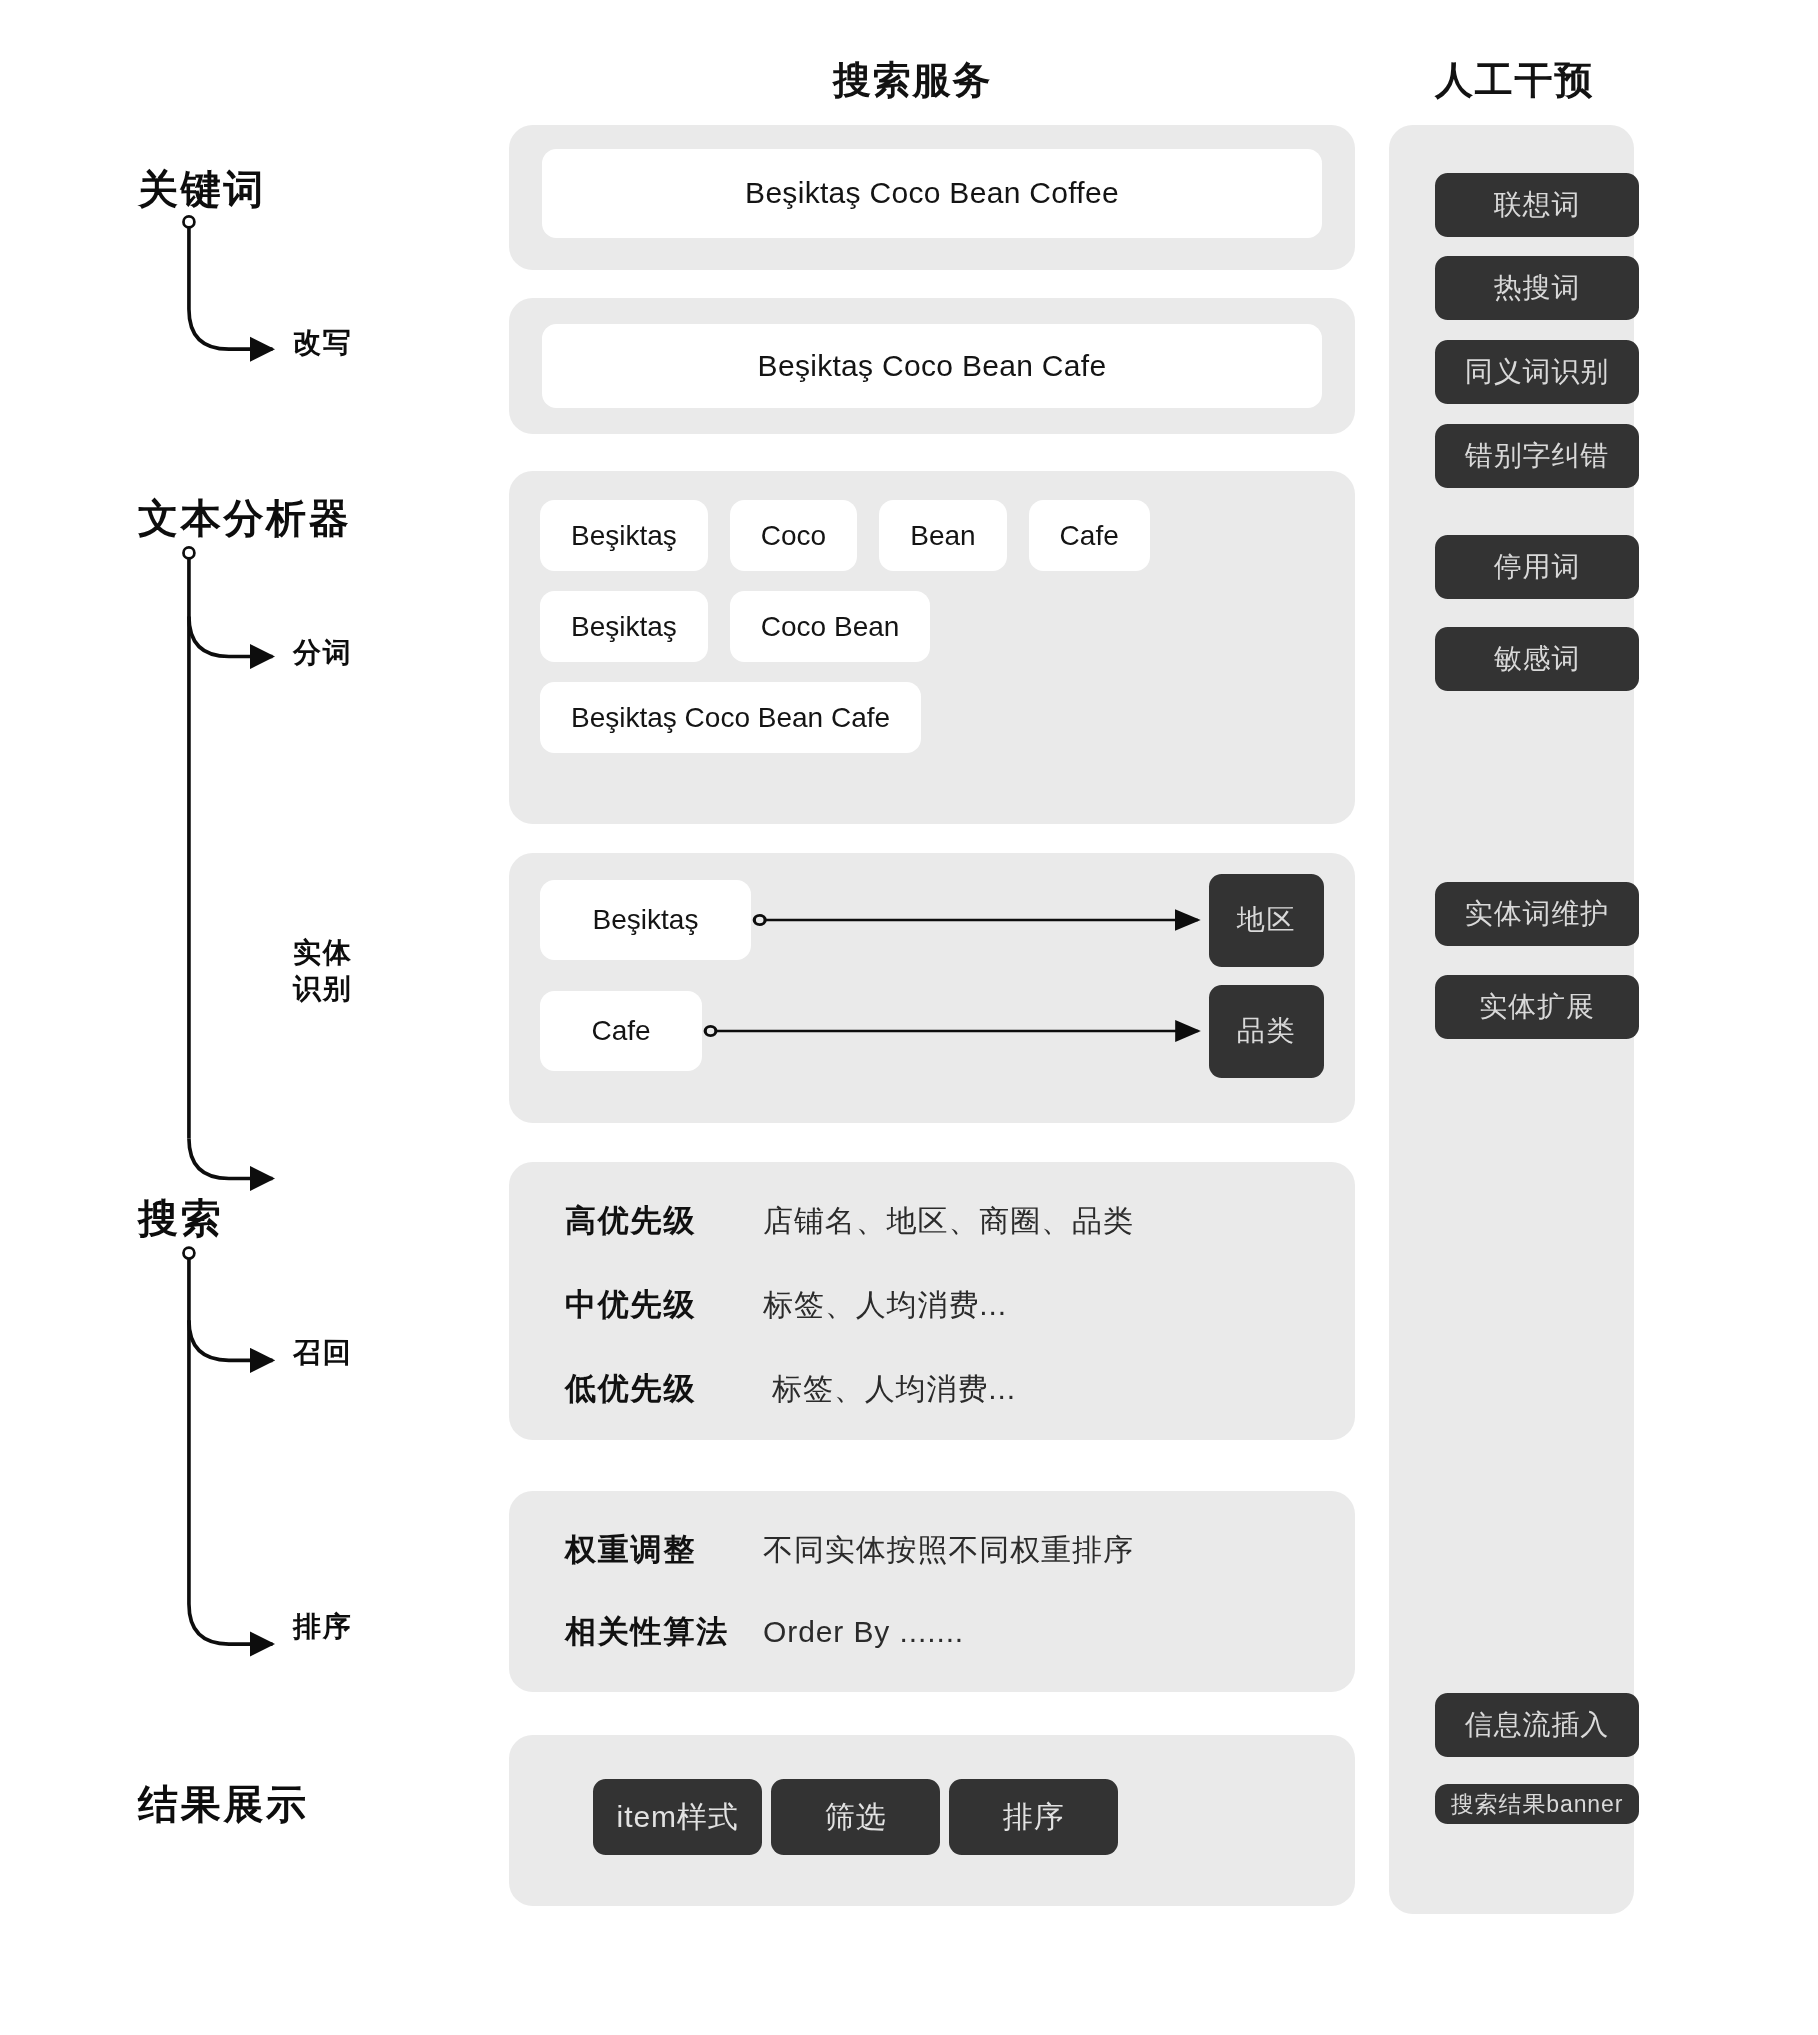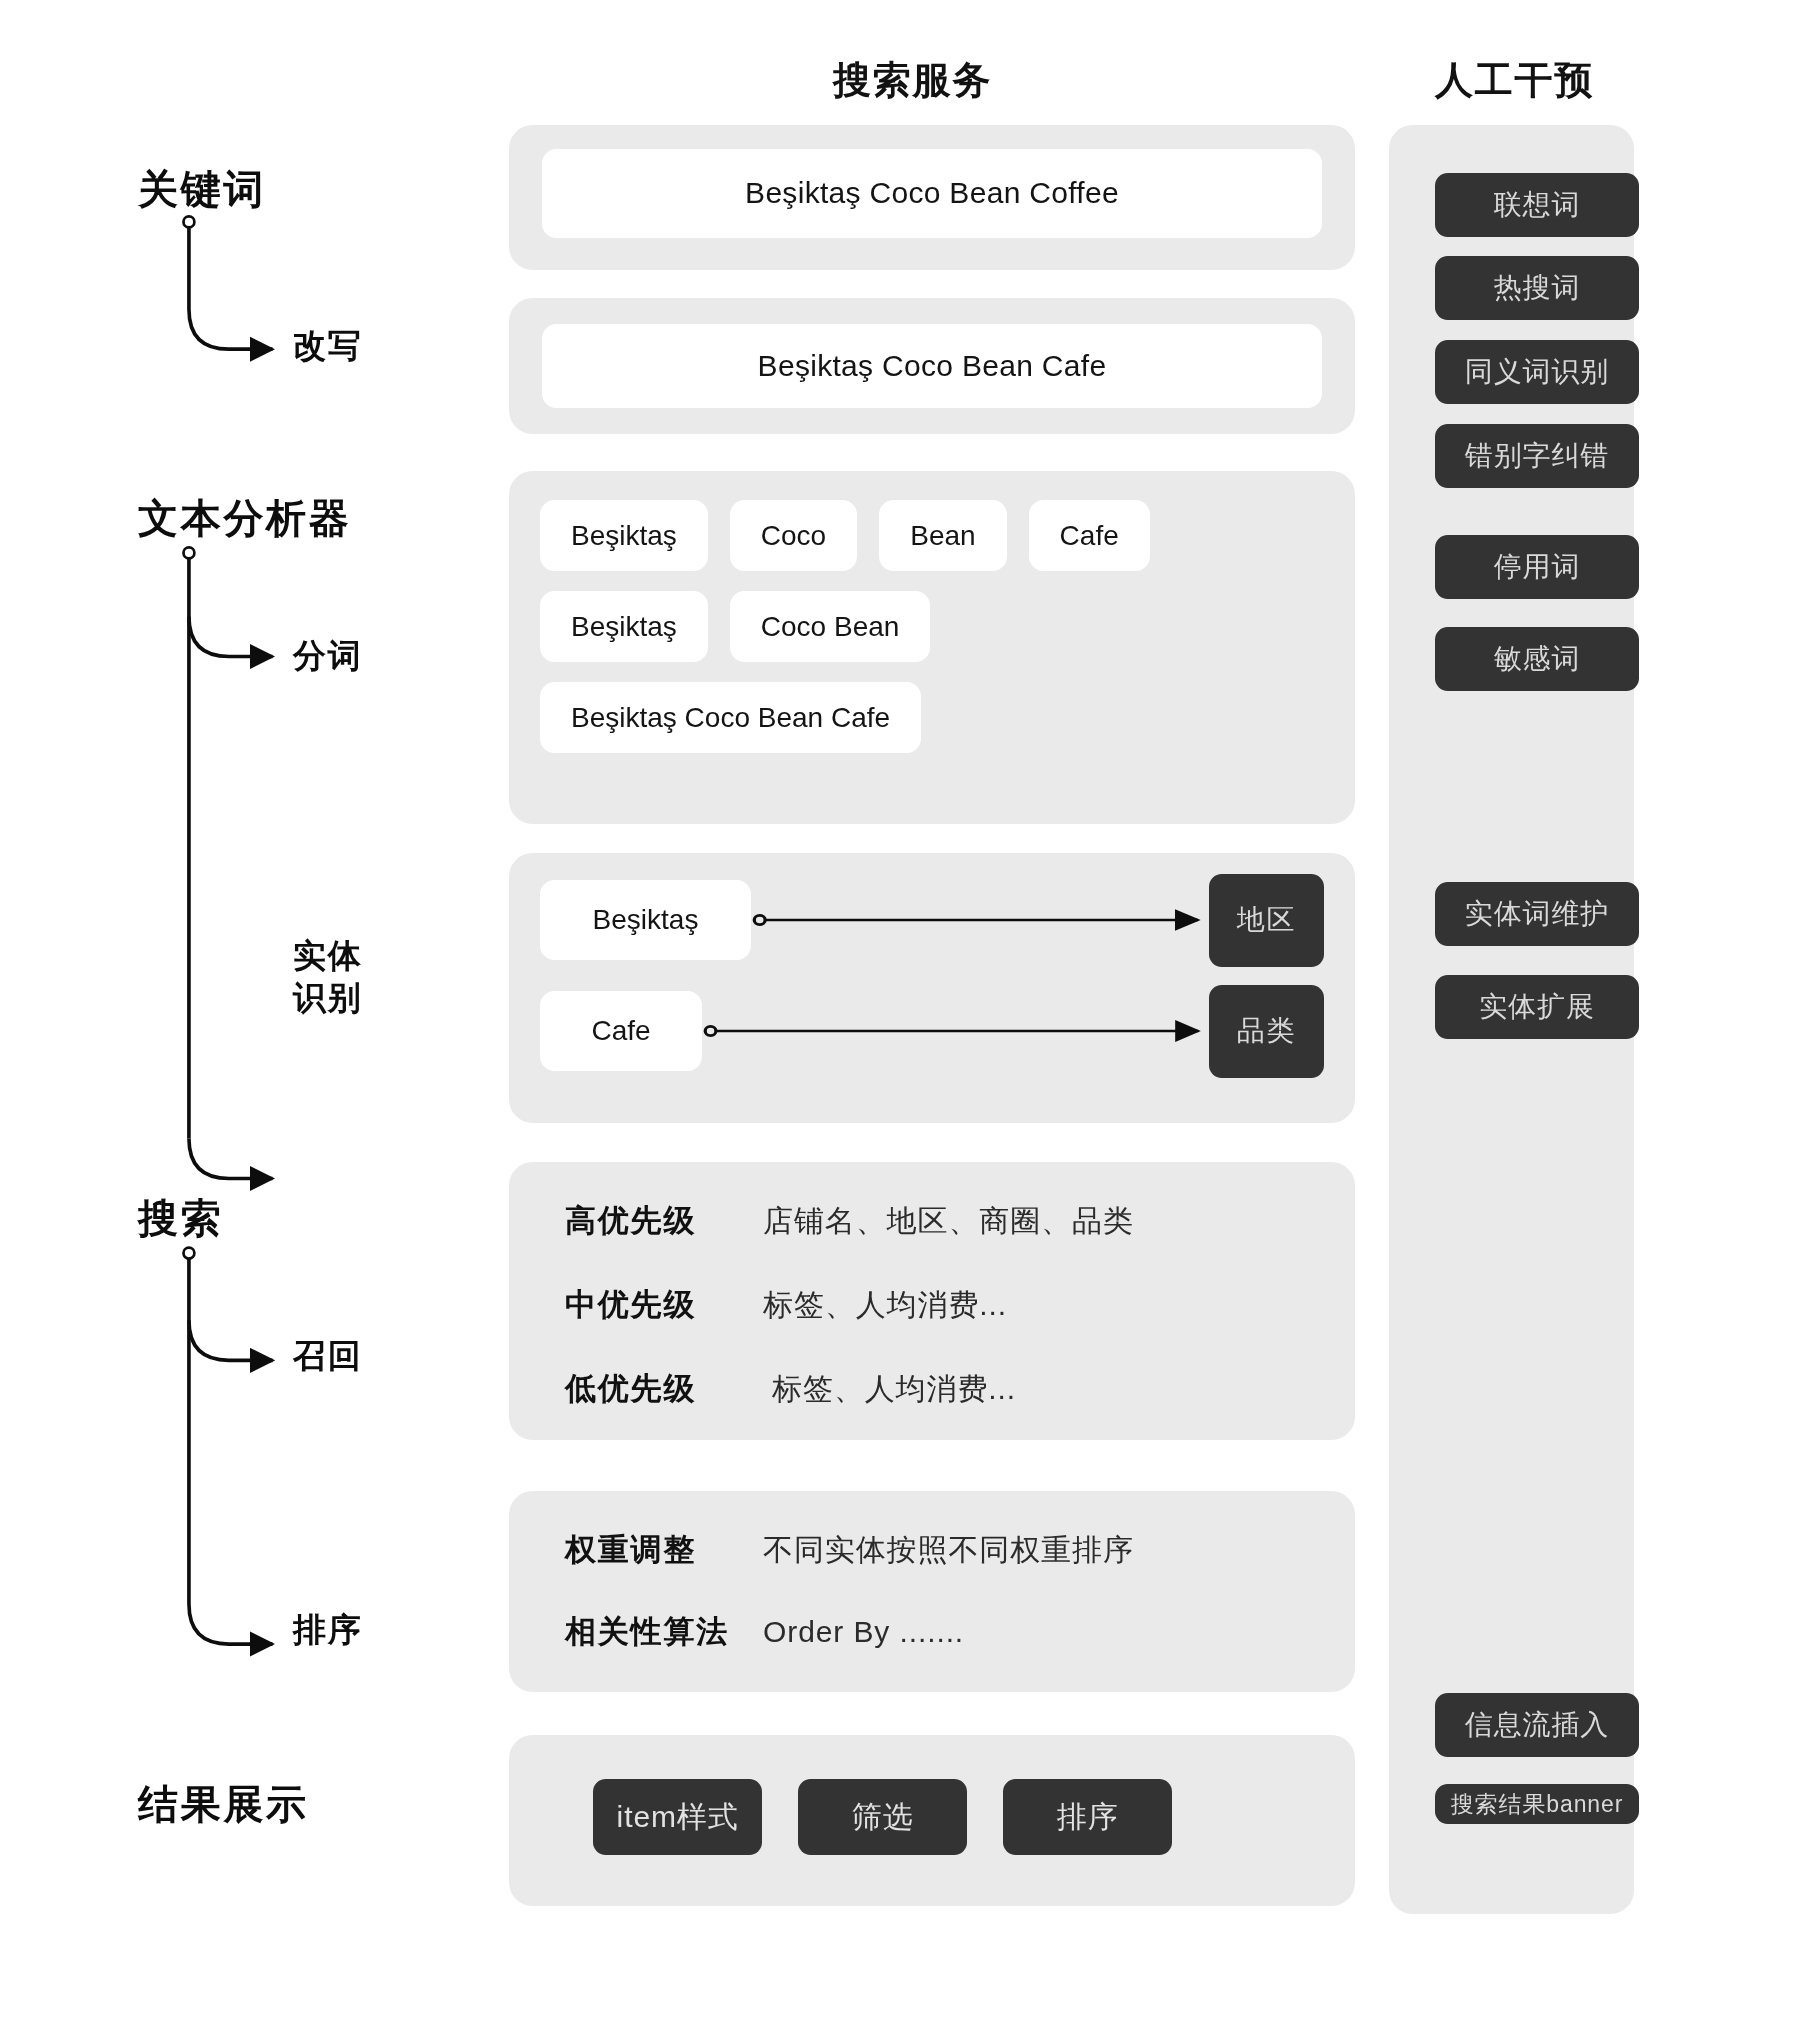--- a/index.html
+++ b/index.html
@@ -27,21 +27,21 @@
   .stage-label {
     position: absolute;
     font-size: 40px;
     font-weight: 700;
     color: #0d0d0d;
     letter-spacing: 2.7px;
     white-space: nowrap;
   }
   .sub-label {
     position: absolute;
-    font-size: 33px;
+    font-size: 28px;
     font-weight: 600;
     color: #0d0d0d;
     letter-spacing: 1.8px;
     white-space: nowrap;
     line-height: 1.28;
   }
 
   #lbl-keyword   { left: 138px; top: 162px; }
   #lbl-rewrite   { left: 293px; top: 325px; }
   #lbl-analyzer  { left: 138px; top: 491px; }
@@ -180,21 +180,21 @@
     letter-spacing: 0.9px;
     white-space: nowrap;
   }
 
   
   .display-row {
     position: absolute;
     left: 84px;
     top: 44px;
     display: flex;
-    gap: 36px;
+    gap: 9px;
   }
   .display-btn {
     background: #333333;
     border-radius: 12.7px;
     height: 76px;
     min-width: 169px;
     display: flex;
     align-items: center;
     justify-content: center;
     color: #e2e2e2;

